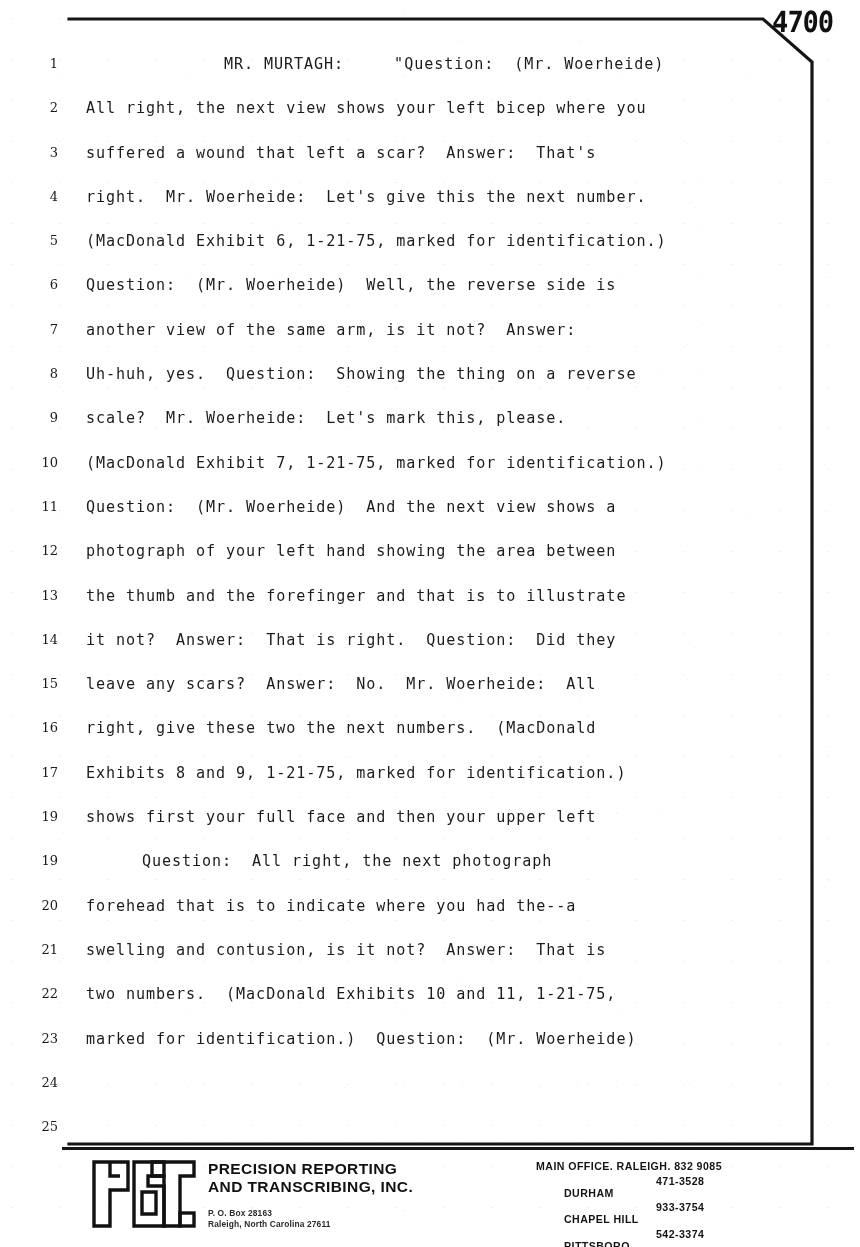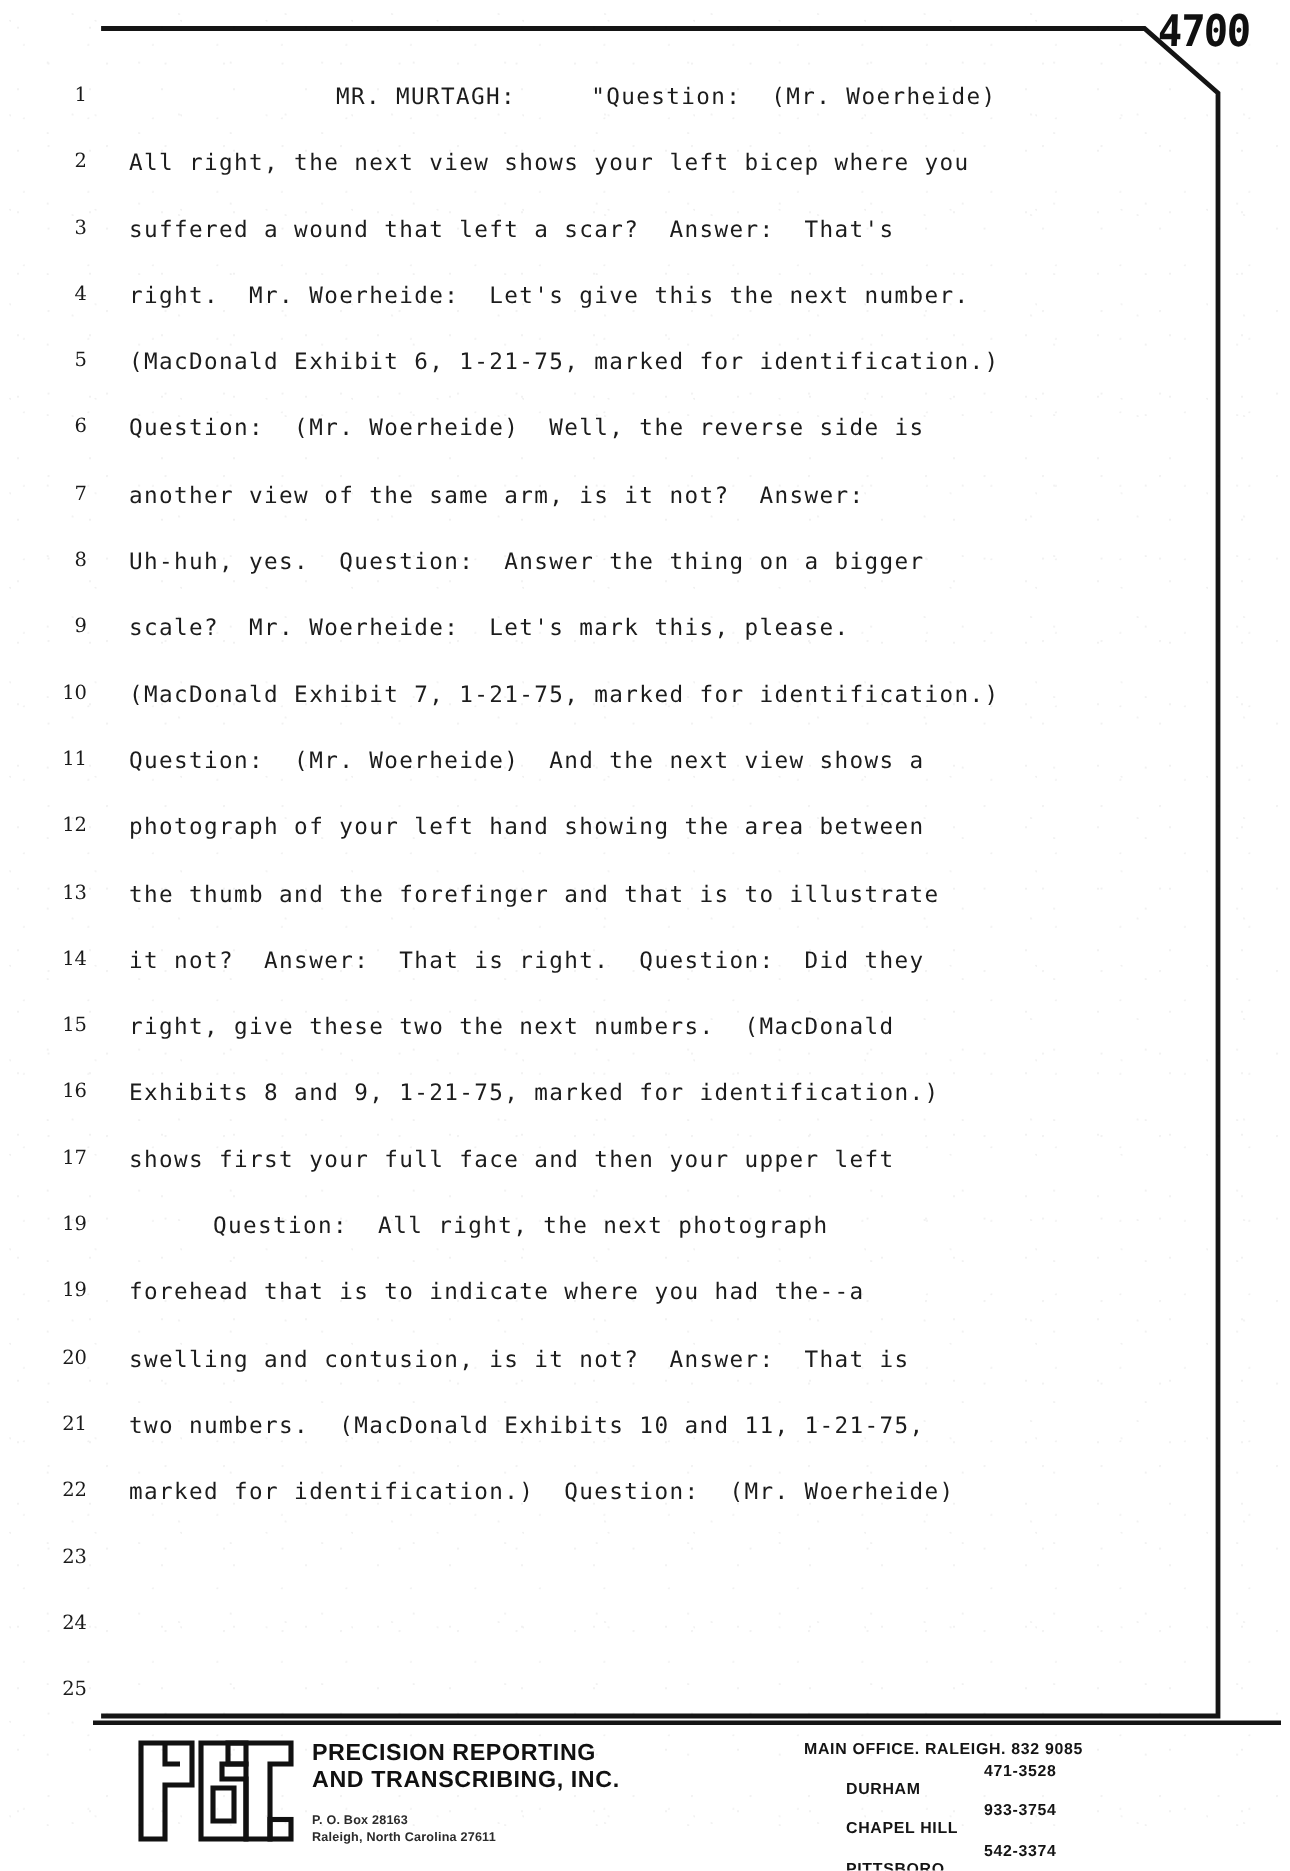--- a/index.html
+++ b/index.html
@@ -220,27 +220,28 @@
 </div>
 
 <div id="transcript-body">
   <div class="transcript-line indent-2">MR. MURTAGH:     "Question:  (Mr. Woerheide)</div>
   <div class="transcript-line">All right, the next view shows your left bicep where you</div>
   <div class="transcript-line">suffered a wound that left a scar?  Answer:  That's</div>
   <div class="transcript-line">right.  Mr. Woerheide:  Let's give this the next number.</div>
   <div class="transcript-line">(MacDonald Exhibit 6, 1-21-75, marked for identification.)</div>
   <div class="transcript-line">Question:  (Mr. Woerheide)  Well, the reverse side is</div>
   <div class="transcript-line">another view of the same arm, is it not?  Answer:</div>
-  <div class="transcript-line">Uh-huh, yes.  Question:  Answer the thing on a bigger</div>
+  <div class="transcript-line">Uh-huh, yes.  Question:  Showing the thing on a reverse</div>
   <div class="transcript-line">scale?  Mr. Woerheide:  Let's mark this, please.</div>
   <div class="transcript-line">(MacDonald Exhibit 7, 1-21-75, marked for identification.)</div>
   <div class="transcript-line">Question:  (Mr. Woerheide)  And the next view shows a</div>
   <div class="transcript-line">photograph of your left hand showing the area between</div>
   <div class="transcript-line">the thumb and the forefinger and that is to illustrate</div>
   <div class="transcript-line">it not?  Answer:  That is right.  Question:  Did they</div>
+  <div class="transcript-line">leave any scars?  Answer:  No.  Mr. Woerheide:  All</div>
   <div class="transcript-line">right, give these two the next numbers.  (MacDonald</div>
   <div class="transcript-line">Exhibits 8 and 9, 1-21-75, marked for identification.)</div>
   <div class="transcript-line">shows first your full face and then your upper left</div>
   <div class="transcript-line indent-1">Question:  All right, the next photograph</div>
   <div class="transcript-line">forehead that is to indicate where you had the--a</div>
   <div class="transcript-line">swelling and contusion, is it not?  Answer:  That is</div>
   <div class="transcript-line">two numbers.  (MacDonald Exhibits 10 and 11, 1-21-75,</div>
   <div class="transcript-line">marked for identification.)  Question:  (Mr. Woerheide)</div>
 </div>
 

